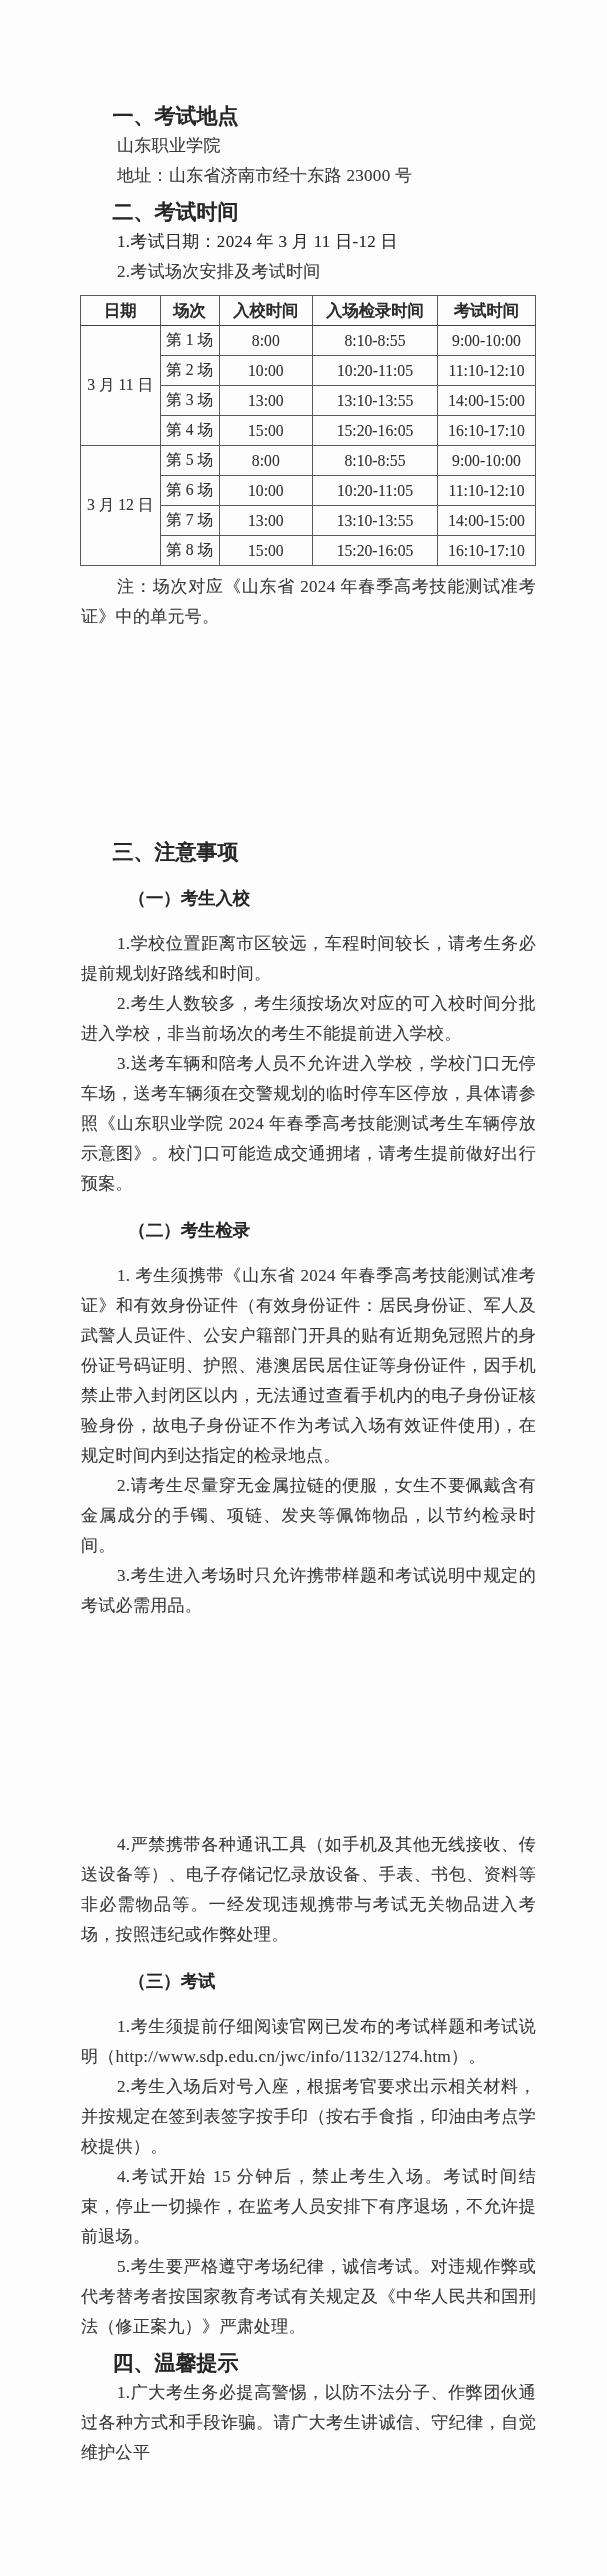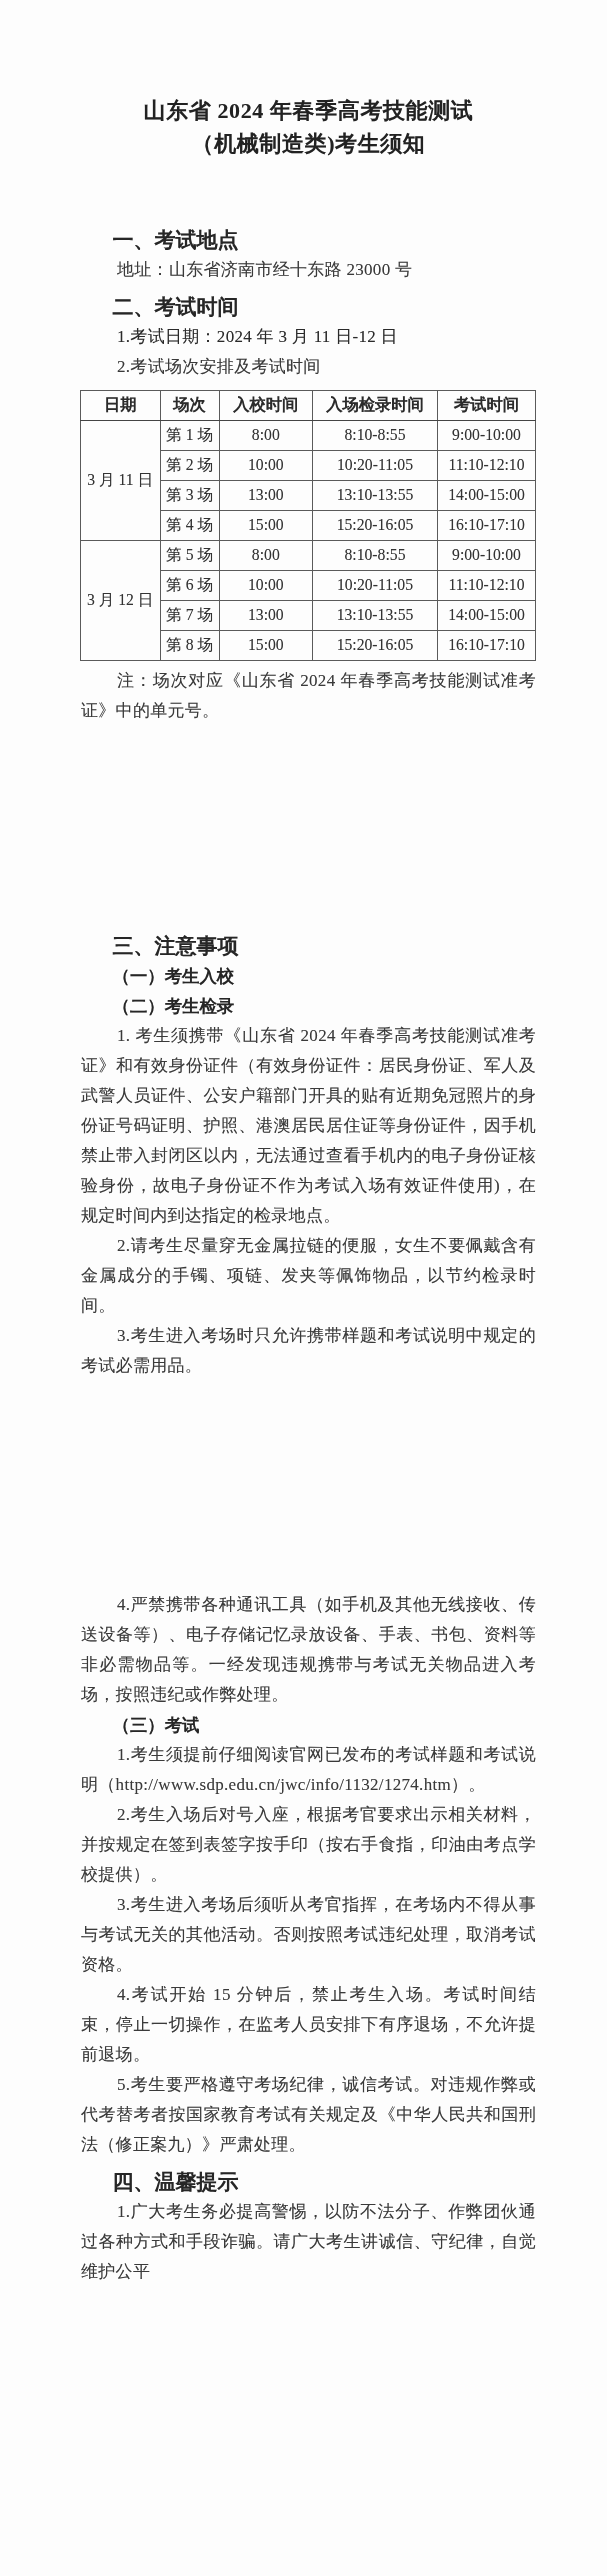--- a/index.html
+++ b/index.html
@@ -32,21 +32,21 @@
     line-height:30px;
     color:#262626;
     margin:6.7px 0 0 0;
     text-indent:31.5px;
   }
   .h-serif{
     font-weight:700;
     font-size:17.4px;
     line-height:30px;
     color:#262626;
-    margin:0;
+    margin:16px;
     text-indent:31.5px;
   }
   .para{
     margin:0;
     font-size:17px;
     line-height:30px;
     text-align:justify;
     text-indent:36px;
     letter-spacing:0.3px;
   }
@@ -86,27 +86,24 @@
   col.c-exam{width:21.5%;}
   .note{margin-top:0;}
   .spacer-a{height:198px;}
   .spacer-b{height:209px;}
 </style>
 </head>
 <body>
 
 <div class="page">
 
-  <div class="title">
-    <div>山东省 2024 年春季高考技能测试</div>
-    <div>（机械制造类)考生须知</div>
-  </div>
 
   <h2 class="h-sans">一、考试地点</h2>
   <div class="pgroup">
+      <p class="para">山东职业学院</p>
       <p class="para">地址：山东省济南市经十东路 23000 号</p>
     </div>
 
   <h2 class="h-sans">二、考试时间</h2>
   <div class="pgroup">
       <p class="para bold">1.考试日期：2024 年 3 月 11 日-12 日</p>
       <p class="para">2.考试场次安排及考试时间</p>
     </div>
 
   <table class="schedule">
@@ -180,39 +177,43 @@
       </tbody>
   </table>
 
   <p class="para note">注：场次对应《山东省 2024 年春季高考技能测试准考证》中的单元号。</p>
 
   <div class="spacer-a"></div>
 
   <h2 class="h-sans">三、注意事项</h2>
 
   <h3 class="h-serif">（一）考生入校</h3>
+  <div class="pgroup">
+      <p class="para">1.学校位置距离市区较远，车程时间较长，请考生务必提前规划好路线和时间。</p>
+      <p class="para">2.考生人数较多，考生须按场次对应的可入校时间分批进入学校，非当前场次的考生不能提前进入学校。</p>
+      <p class="para">3.送考车辆和陪考人员不允许进入学校，学校门口无停车场，送考车辆须在交警规划的临时停车区停放，具体请参照《山东职业学院 2024 年春季高考技能测试考生车辆停放示意图》。校门口可能造成交通拥堵，请考生提前做好出行预案。</p>
+    </div>
 
   <h3 class="h-serif">（二）考生检录</h3>
   <div class="pgroup">
       <p class="para">1. 考生须携带《山东省 2024 年春季高考技能测试准考证》和有效身份证件（有效身份证件：居民身份证、军人及武警人员证件、公安户籍部门开具的贴有近期免冠照片的身份证号码证明、护照、港澳居民居住证等身份证件，因手机禁止带入封闭区以内，无法通过查看手机内的电子身份证核验身份，故电子身份证不作为考试入场有效证件使用)，在规定时间内到达指定的检录地点。</p>
       <p class="para">2.请考生尽量穿无金属拉链的便服，女生不要佩戴含有金属成分的手镯、项链、发夹等佩饰物品，以节约检录时间。</p>
       <p class="para">3.考生进入考场时只允许携带样题和考试说明中规定的考试必需用品。</p>
     </div>
 
   <div class="spacer-b"></div>
 
   <div class="pgroup">
       <p class="para">4.严禁携带各种通讯工具（如手机及其他无线接收、传送设备等）、电子存储记忆录放设备、手表、书包、资料等非必需物品等。一经发现违规携带与考试无关物品进入考场，按照违纪或作弊处理。</p>
     </div>
 
   <h3 class="h-serif">（三）考试</h3>
   <div class="pgroup">
       <p class="para">1.考生须提前仔细阅读官网已发布的考试样题和考试说明（http://www.sdp.edu.cn/jwc/info/1132/1274.htm）。</p>
       <p class="para">2.考生入场后对号入座，根据考官要求出示相关材料，并按规定在签到表签字按手印（按右手食指，印油由考点学校提供）。</p>
-      <p class="para">3.考生进入考场后须听从考官指挥，在考场内不得从事与考试无关的其他活动。否则按照考试违纪处理，取消考试资格。</p>
       <p class="para">4.考试开始 15 分钟后，禁止考生入场。考试时间结束，停止一切操作，在监考人员安排下有序退场，不允许提前退场。</p>
       <p class="para">5.考生要严格遵守考场纪律，诚信考试。对违规作弊或代考替考者按国家教育考试有关规定及《中华人民共和国刑法（修正案九）》严肃处理。</p>
     </div>
 
   <h2 class="h-sans">四、温馨提示</h2>
   <div class="pgroup">
       <p class="para">1.广大考生务必提高警惕，以防不法分子、作弊团伙通过各种方式和手段诈骗。请广大考生讲诚信、守纪律，自觉维护公平</p>
     </div>
 
 </div>

